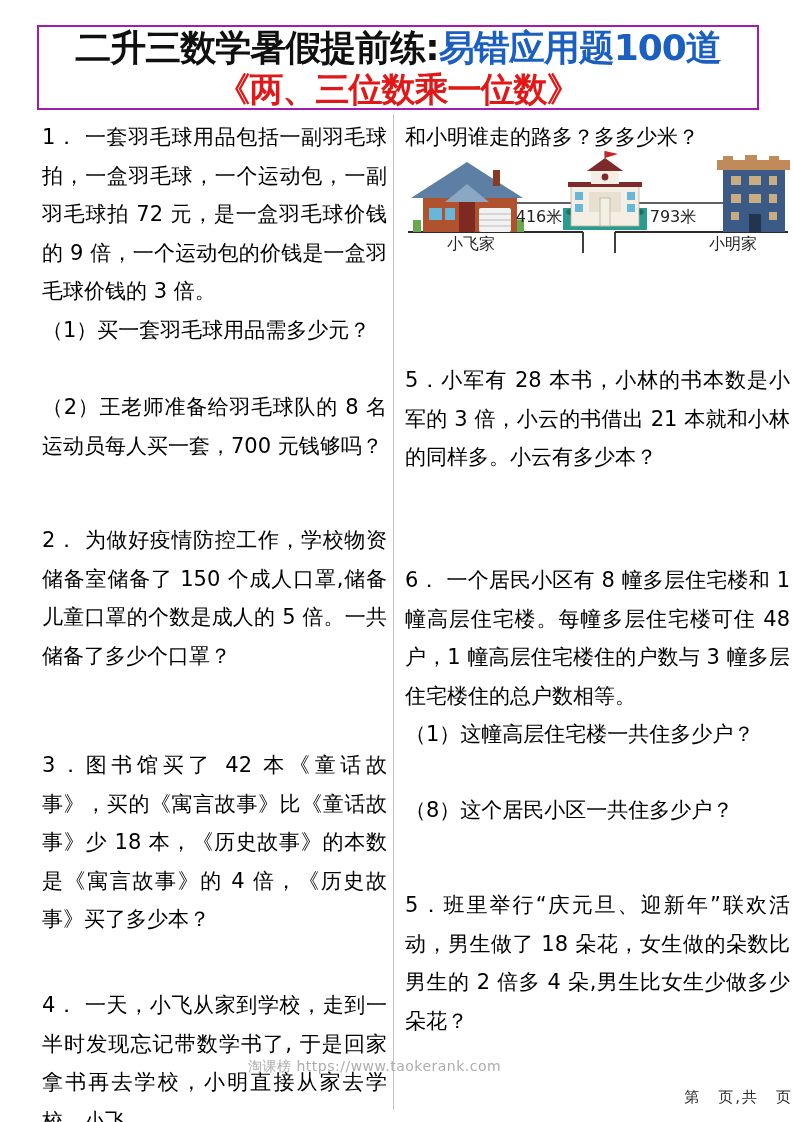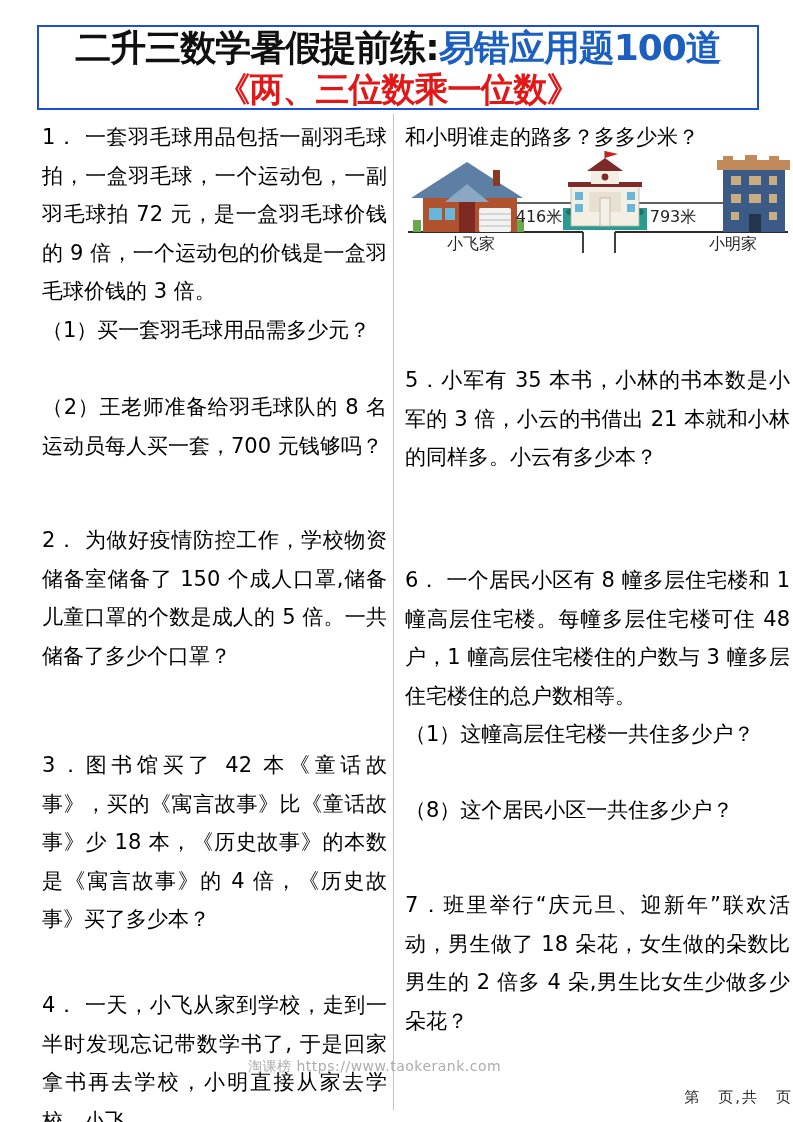--- a/index.html
+++ b/index.html
@@ -10,21 +10,21 @@
     margin:0 auto;
     background:#ffffff;
     font-family:"DejaVu Sans","Liberation Sans",sans-serif;
     color:#1a1a1a;
     overflow:hidden;
   }
   
   .header-box {
     position:absolute; left:37px; top:25px;
     width:722px; height:85px;
-    border:2px solid #1d4ed8;
+    border:2px solid #a21caf;
     display:flex; flex-direction:column;
     justify-content:center; align-items:center;
     background:#fff;
   }
   .title-line1 {
     font-size:36px; font-weight:900; letter-spacing:-1px;
     line-height:42px; white-space:nowrap;
   }
   .title-black { color:#101010; }
   .title-blue  { color:#1b5fc1; }
@@ -156,27 +156,27 @@
         <rect x="364" y="62" width="8" height="8" fill="#c9ad82"></rect>
       </g>
 
       <text x="134" y="72" text-anchor="middle" class="dist-label">416米</text>
       <text x="268" y="72" text-anchor="middle" class="dist-label">793米</text>
       <text x="66" y="99" text-anchor="middle" class="house-label">小飞家</text>
       <text x="328" y="99" text-anchor="middle" class="house-label">小明家</text>
     </svg>
   </div>
 
-  <div class="prob right-col" style="top:361px;">5．小军有 35 本书，小林的书本数是小军的 3 倍，小云的书借出 21 本就和小林的同样多。小云有多少本？</div>
+  <div class="prob right-col" style="top:361px;">5．小军有 28 本书，小林的书本数是小军的 3 倍，小云的书借出 21 本就和小林的同样多。小云有多少本？</div>
 
   <div class="prob right-col" style="top:561px;">
     <p>6． 一个居民小区有 8 幢多层住宅楼和 1 幢高层住宅楼。每幢多层住宅楼可住 48 户，1 幢高层住宅楼住的户数与 3 幢多层住宅楼住的总户数相等。</p>
     <p>（1）这幢高层住宅楼一共住多少户？</p>
   </div>
 
   <div class="prob right-col" style="top:791px;">（8）这个居民小区一共住多少户？</div>
 
-  <div class="prob right-col" style="top:886px;">7．班里举行“庆元旦、迎新年”联欢活动，男生做了 18 朵花，女生做的朵数比男生的 2 倍多 4 朵,男生比女生少做多少朵花？</div>
+  <div class="prob right-col" style="top:886px;">5．班里举行“庆元旦、迎新年”联欢活动，男生做了 18 朵花，女生做的朵数比男生的 2 倍多 4 朵,男生比女生少做多少朵花？</div>
 
   <div class="watermark">淘课榜 https://www.taokerank.com</div>
   <div class="page-label">第　页,共　页</div>
 
 </div>
 
 </body></html>

